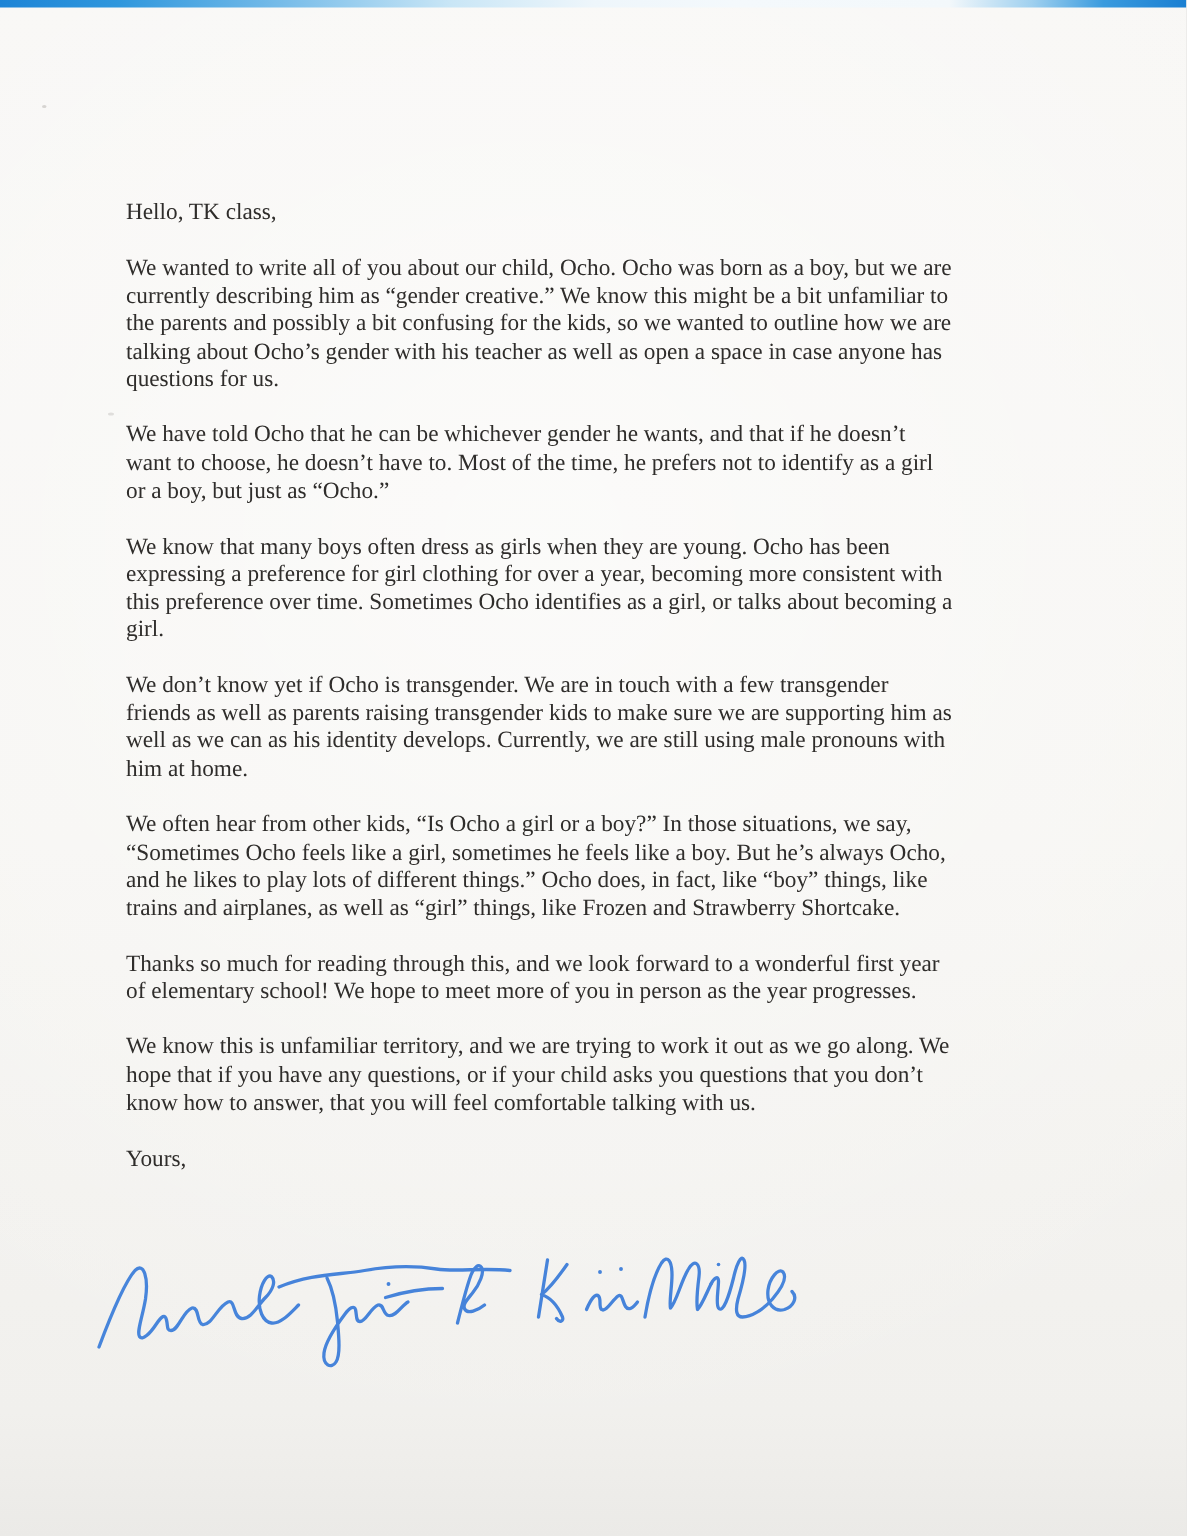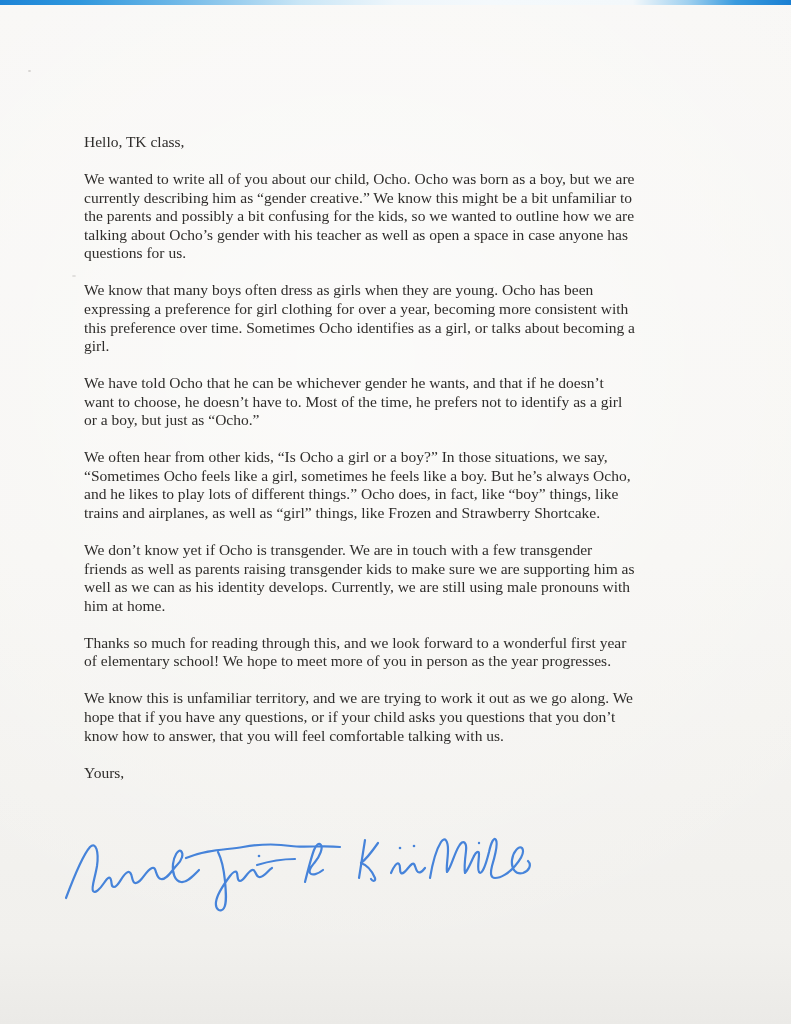--- a/index.html
+++ b/index.html
@@ -41,35 +41,35 @@
   <div class="speck speck-1"></div>
   <div class="speck speck-2"></div>
 
   <div class="letter-body">
     <div class="para">Hello, TK class,</div>
     <div class="para">We wanted to write all of you about our child, Ocho. Ocho was born as a boy, but we are
 currently describing him as “gender creative.” We know this might be a bit unfamiliar to
 the parents and possibly a bit confusing for the kids, so we wanted to outline how we are
 talking about Ocho’s gender with his teacher as well as open a space in case anyone has
 questions for us.</div>
+    <div class="para">We have told Ocho that he can be whichever gender he wants, and that if he doesn’t
+want to choose, he doesn’t have to. Most of the time, he prefers not to identify as a girl
+or a boy, but just as “Ocho.”</div>
     <div class="para">We know that many boys often dress as girls when they are young. Ocho has been
 expressing a preference for girl clothing for over a year, becoming more consistent with
 this preference over time. Sometimes Ocho identifies as a girl, or talks about becoming a
 girl.</div>
-    <div class="para">We have told Ocho that he can be whichever gender he wants, and that if he doesn’t
-want to choose, he doesn’t have to. Most of the time, he prefers not to identify as a girl
-or a boy, but just as “Ocho.”</div>
+    <div class="para">We don’t know yet if Ocho is transgender. We are in touch with a few transgender
+friends as well as parents raising transgender kids to make sure we are supporting him as
+well as we can as his identity develops. Currently, we are still using male pronouns with
+him at home.</div>
     <div class="para">We often hear from other kids, “Is Ocho a girl or a boy?” In those situations, we say,
 “Sometimes Ocho feels like a girl, sometimes he feels like a boy. But he’s always Ocho,
 and he likes to play lots of different things.” Ocho does, in fact, like “boy” things, like
 trains and airplanes, as well as “girl” things, like Frozen and Strawberry Shortcake.</div>
-    <div class="para">We don’t know yet if Ocho is transgender. We are in touch with a few transgender
-friends as well as parents raising transgender kids to make sure we are supporting him as
-well as we can as his identity develops. Currently, we are still using male pronouns with
-him at home.</div>
     <div class="para">Thanks so much for reading through this, and we look forward to a wonderful first year
 of elementary school! We hope to meet more of you in person as the year progresses.</div>
     <div class="para">We know this is unfamiliar territory, and we are trying to work it out as we go along. We
 hope that if you have any questions, or if your child asks you questions that you don’t
 know how to answer, that you will feel comfortable talking with us.</div>
     <div class="para closing">Yours,</div>
   </div>
 
   <div class="signature">
     <svg viewBox="0 0 480 98" xmlns="http://www.w3.org/2000/svg">

